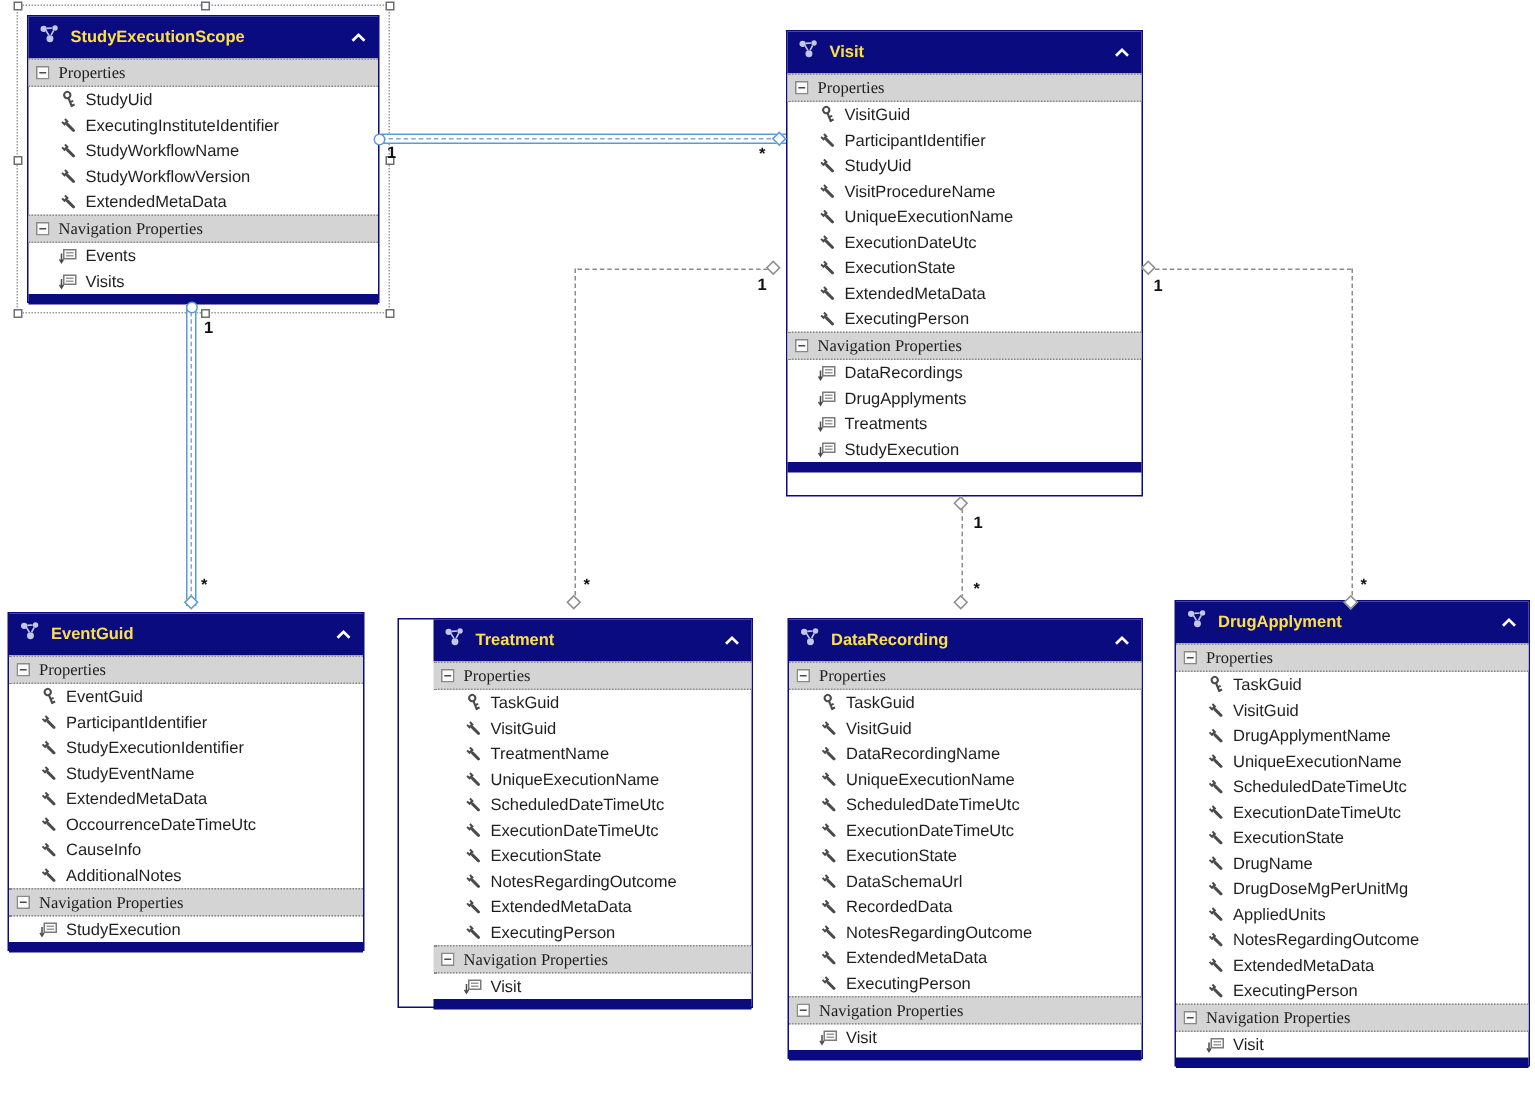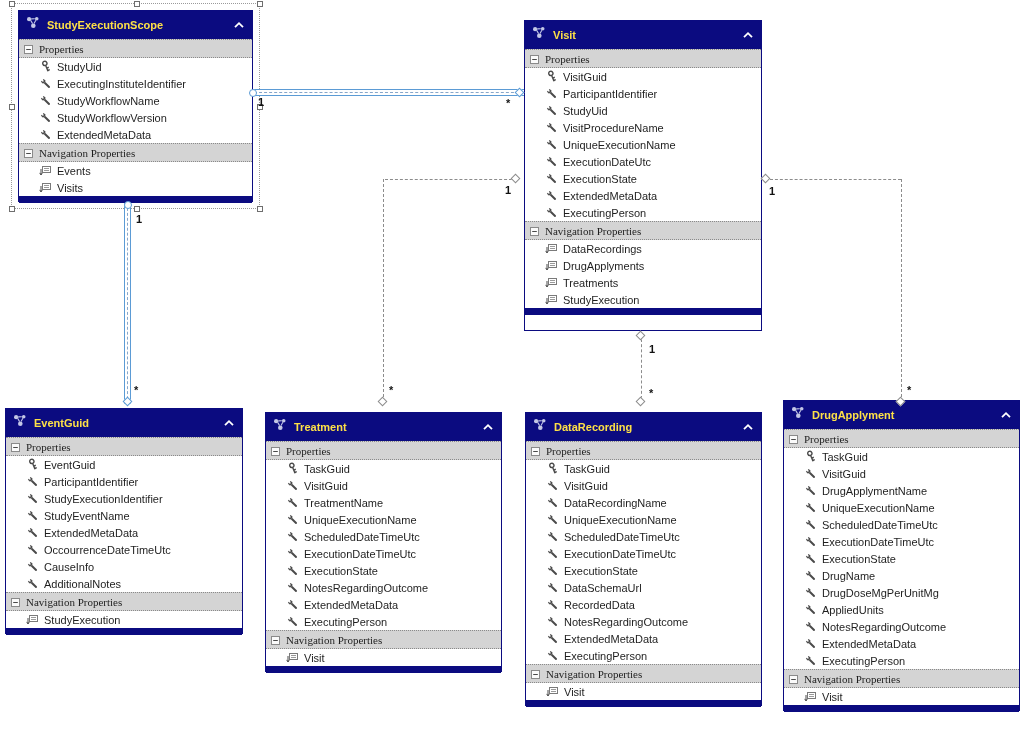--- a/index.html
+++ b/index.html
@@ -522,21 +522,21 @@
             <g stroke="#4a4a4a" fill="none">
               <line x1="2" y1="4" x2="2" y2="9.6"></line>
               <path d="M0.7,7.9 L2,10 L3.3,7.9"></path>
             </g>
           </svg>
         </span>
         <span class="prop-name">StudyExecution</span>
       </div>
       <div class="entity-footer"></div>
     </div>
-    <div class="entity" style="left: 265px; top: 412px; width: 237px; height: 260px;">
+    <div class="entity" style="left: 265px; top: 412px; width: 237px; height: 260px; padding-left: 23px;">
       <div class="entity-header">
         <span class="icon"><svg width="15" height="14" viewBox="0 0 15 14">
             <g stroke="#c3c7e6" stroke-width="1.1" fill="none">
               <path d="M4.6,4.2 L6.6,7.6 M9.8,4.2 L8.1,7.4 M5.2,2.9 L8.8,2.7"></path>
             </g>
             <g fill="#c3c7e6">
               <circle cx="3.1" cy="3.2" r="2.1"></circle>
               <circle cx="10.7" cy="2.7" r="1.8"></circle>
               <circle cx="7.3" cy="9.8" r="2.3"></circle>
             </g>

